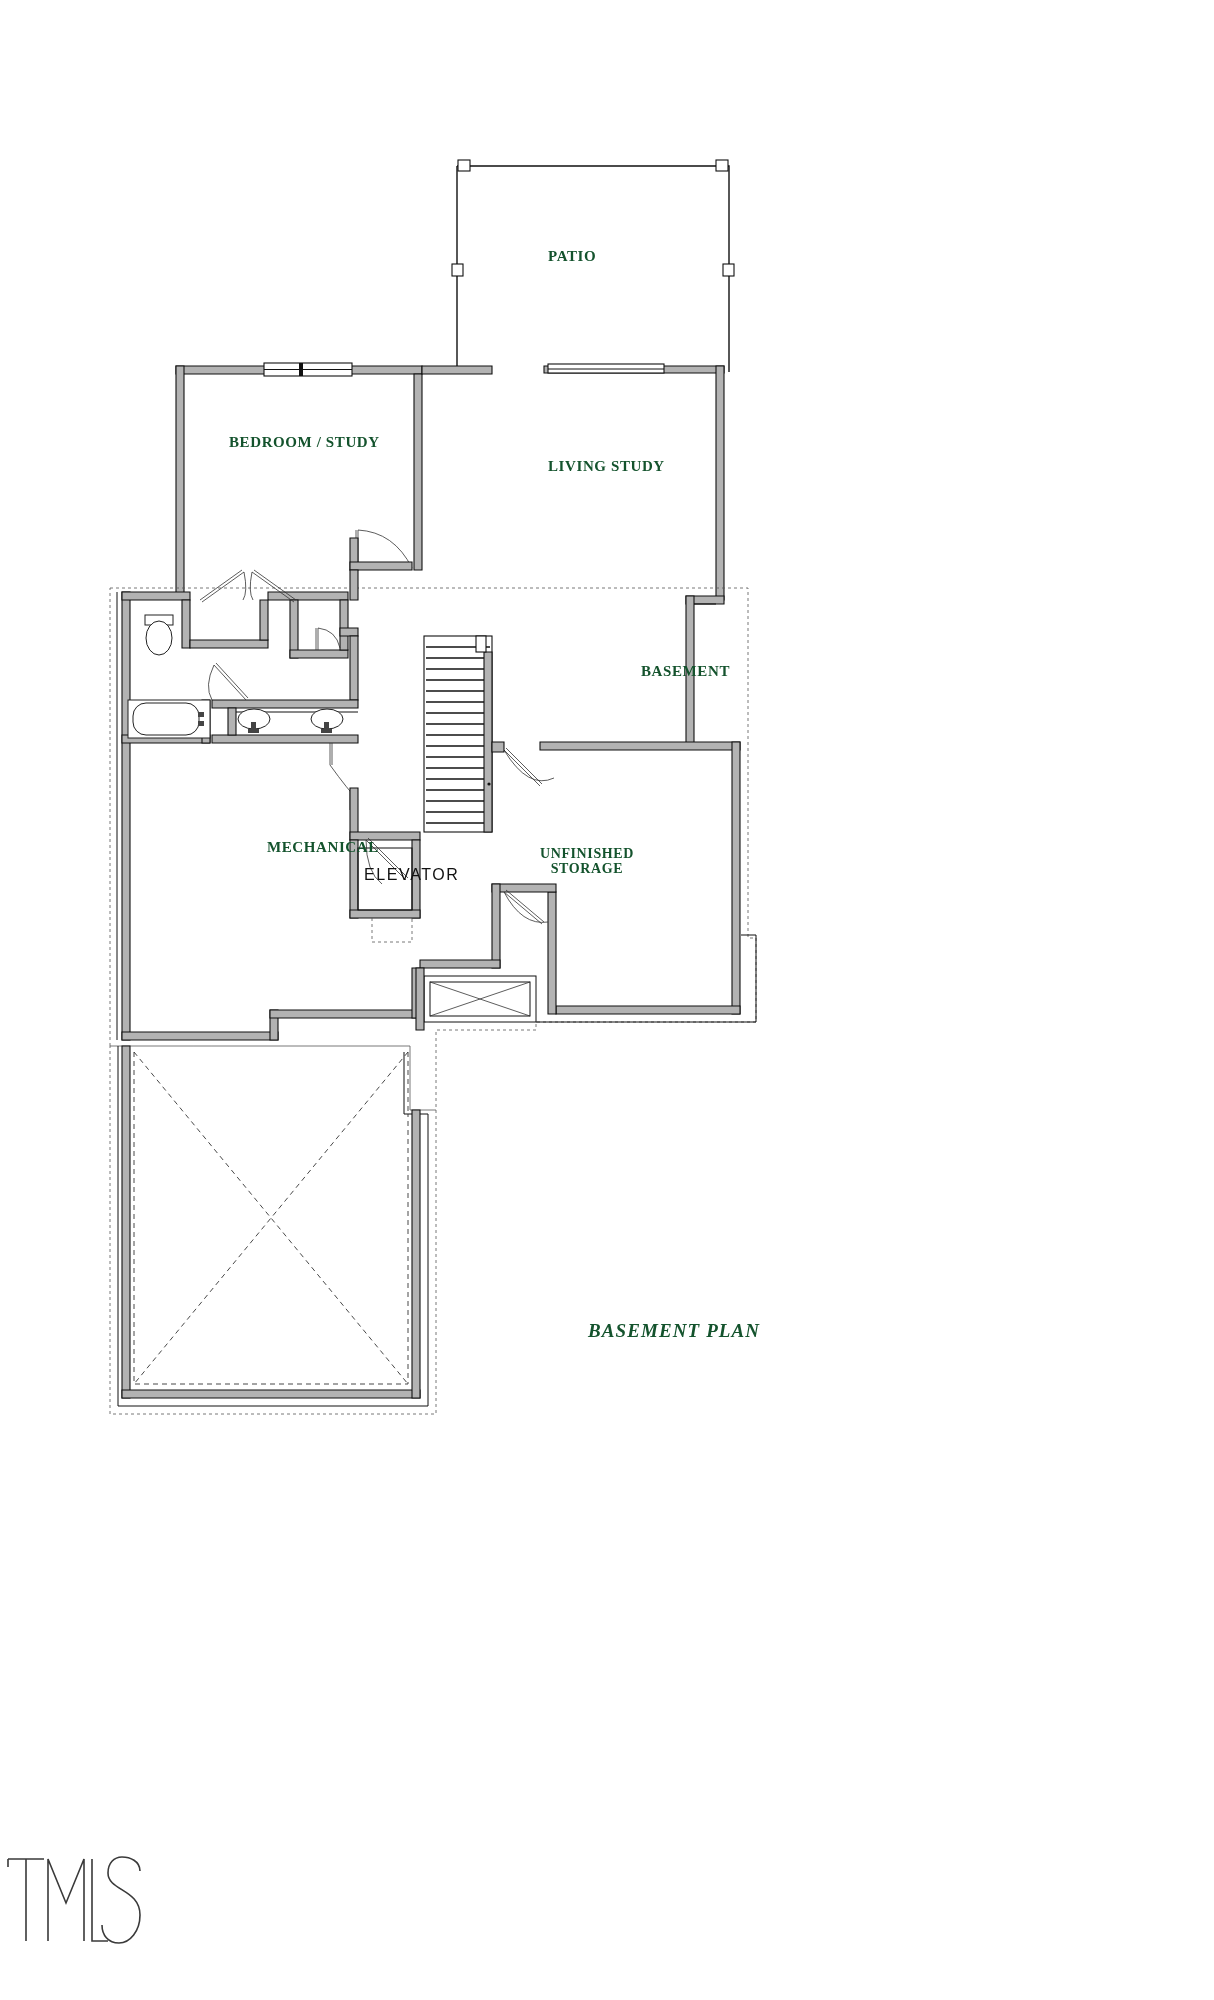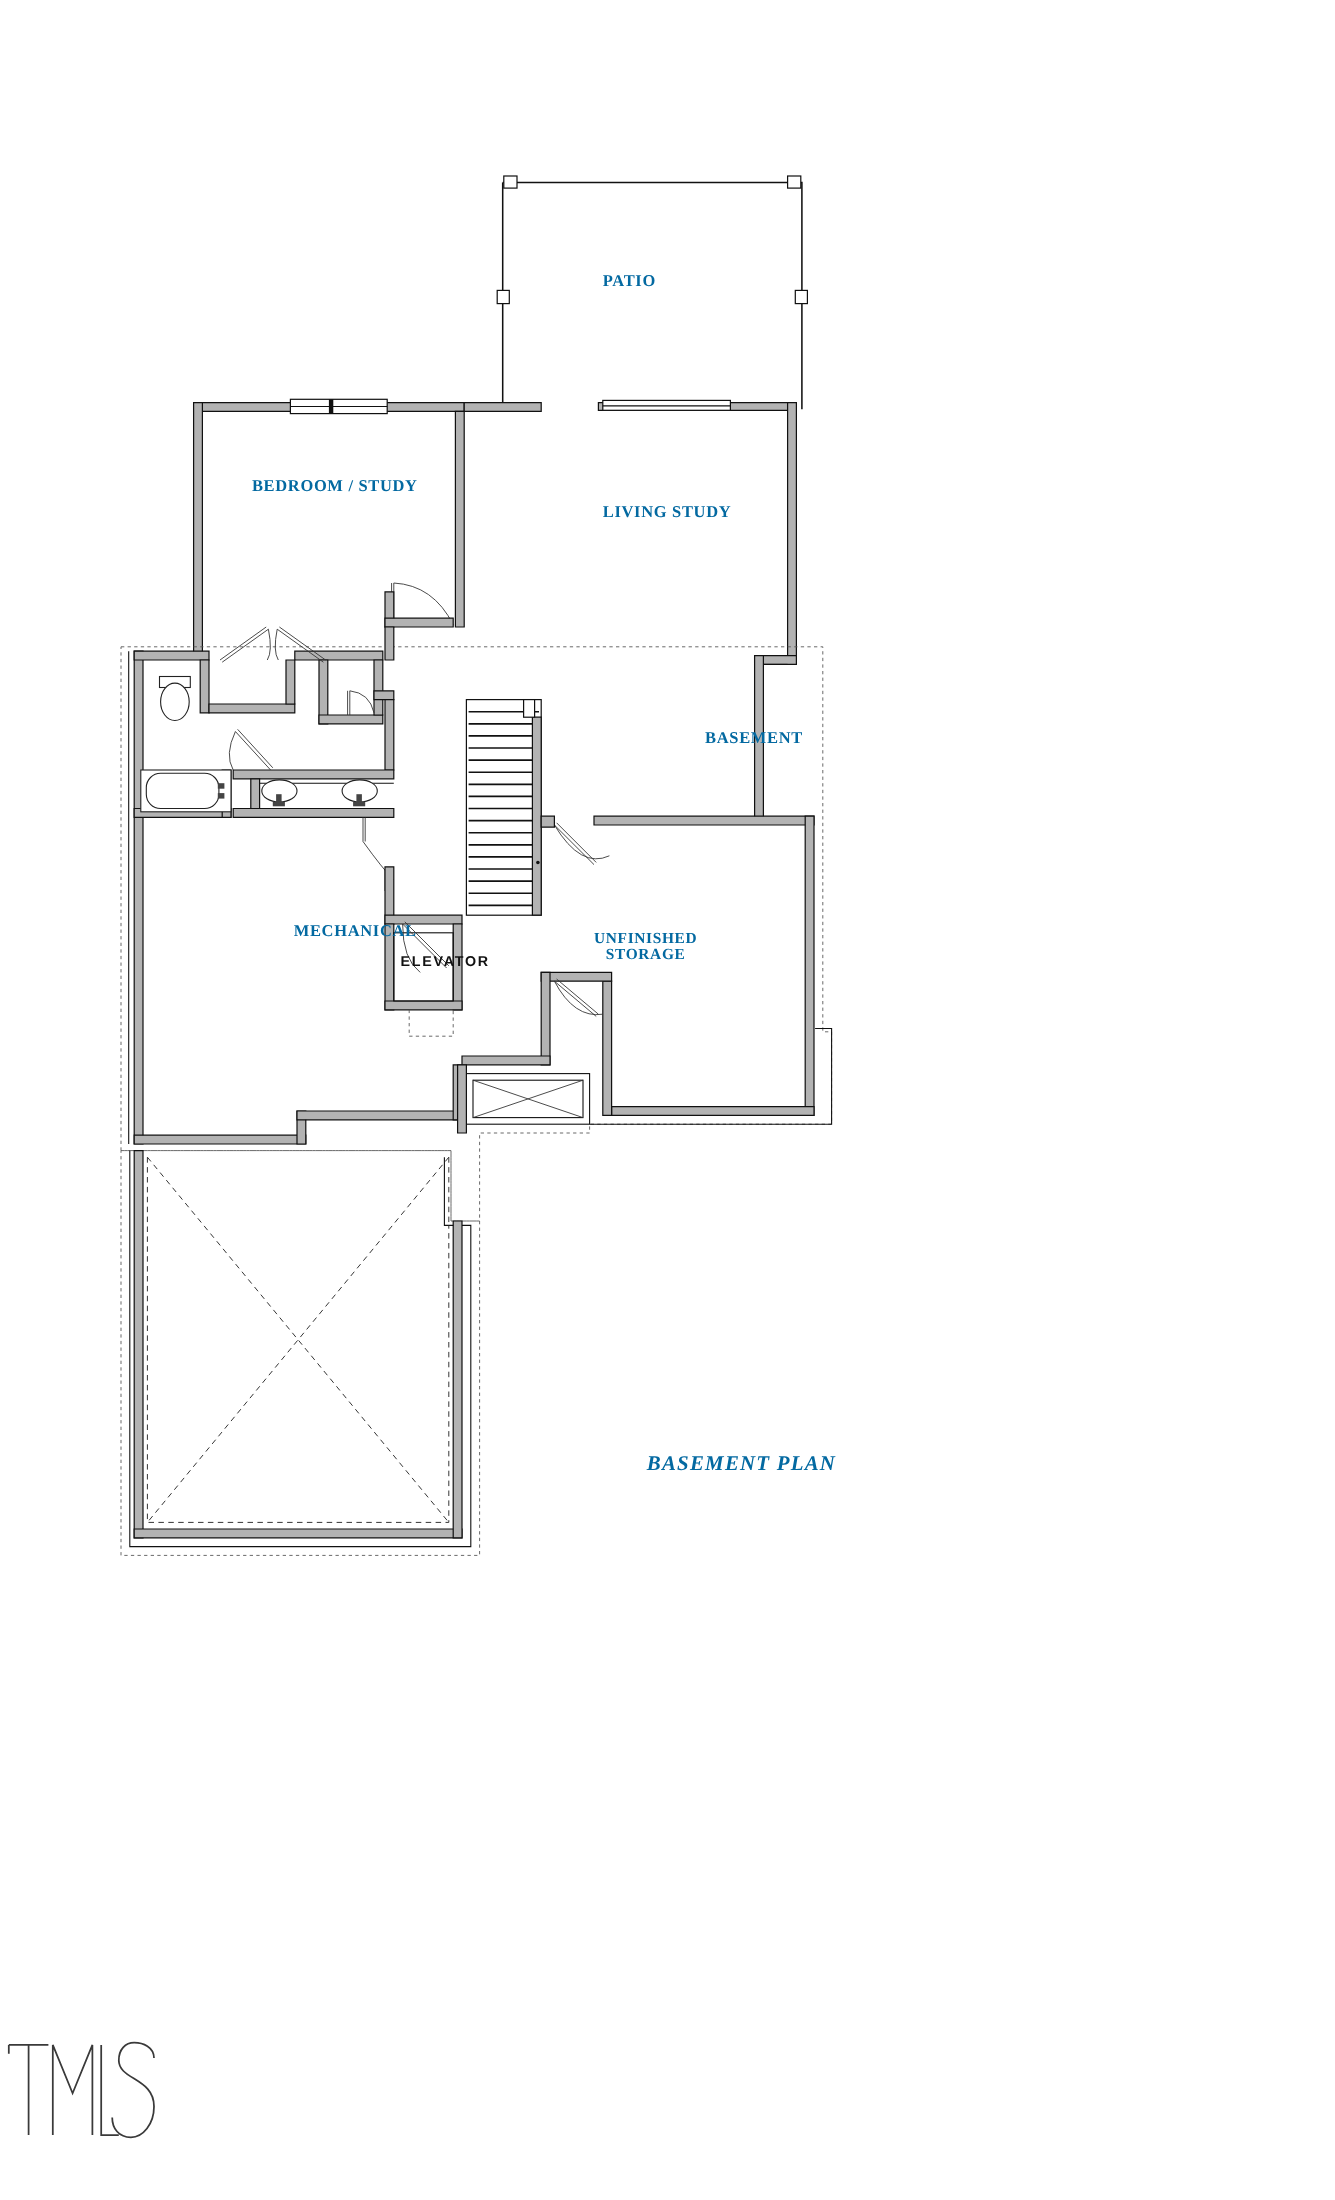--- a/index.html
+++ b/index.html
@@ -1,24 +1,24 @@
 <!DOCTYPE html>
 <html><head>
 <meta charset="utf-8">
 <style>
   html,body{margin:0;padding:0;background:#ffffff;}
   body{width:1214px;height:2000px;position:relative;overflow:hidden;
        font-family:"Liberation Serif", serif;}
   #plan{position:absolute;left:0;top:0;width:1214px;height:2000px;}
   .lbl{position:absolute;font-family:"Liberation Serif",serif;font-weight:bold;
-       color:#0369a1;letter-spacing:0.6px;white-space:nowrap;}
+       color:#14532d;letter-spacing:0.6px;white-space:nowrap;}
   .lbl-room{font-size:15px;}
   .lbl-room2{font-size:14px;line-height:15px;white-space:pre-line;text-align:center;}
   .lbl-title{font-size:19px;letter-spacing:1.1px;font-style:italic;}
-  .lbl-elev{font-family:"Liberation Sans",sans-serif;font-size:13px;font-weight:700;
+  .lbl-elev{font-family:"Liberation Sans",sans-serif;font-size:16px;font-weight:400;
             letter-spacing:1.6px;color:#111;}
   #watermark{position:absolute;left:4px;top:1845px;width:260px;height:110px;}
 </style>
 </head>
 <body>
 
 <svg id="plan" viewBox="0 0 1214 2000">
   <defs>
     <style>
       .w      { fill:#b3b3b3; stroke:#111; stroke-width:1.1; }

